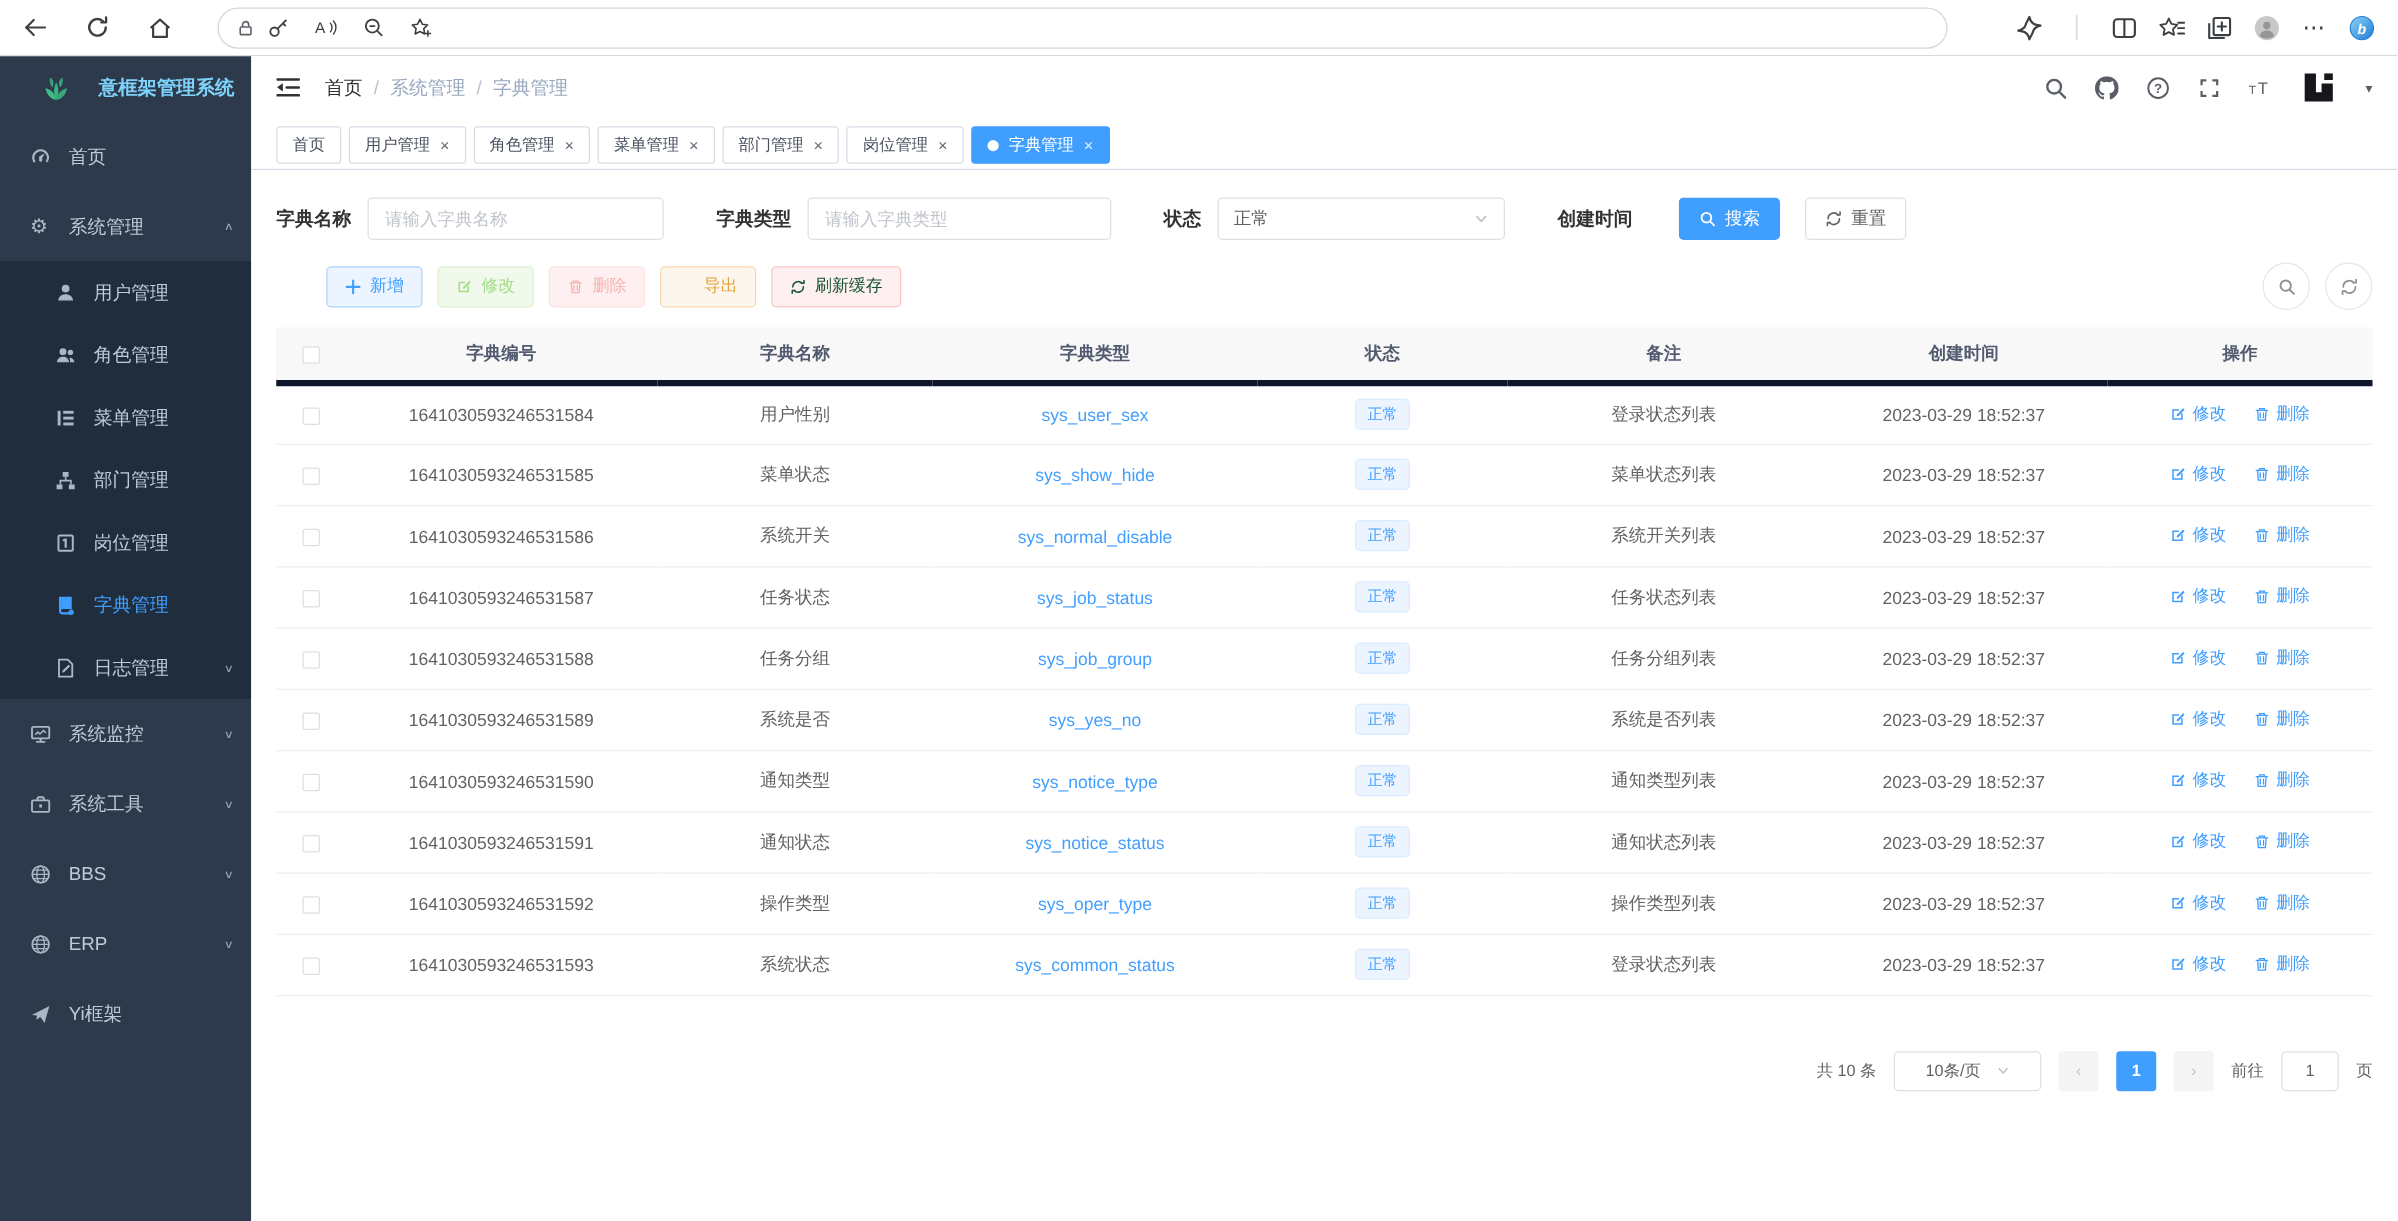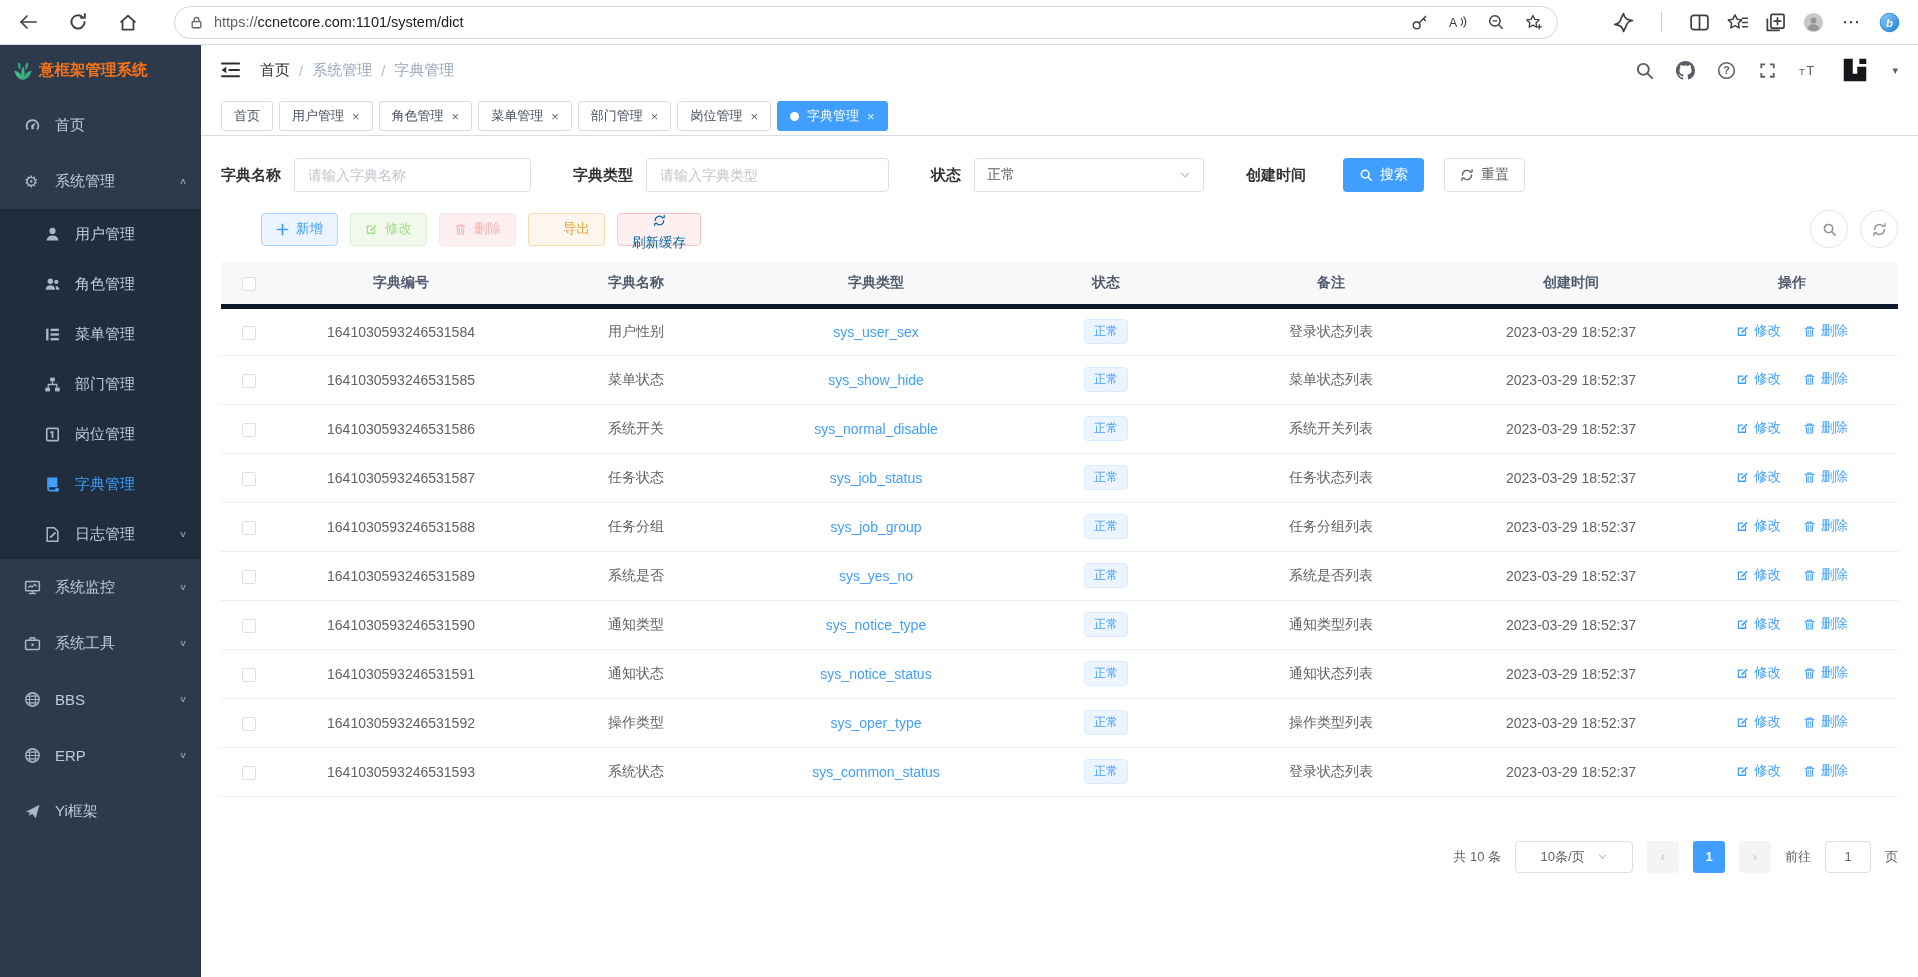--- a/index.html
+++ b/index.html
@@ -26,22 +26,22 @@
   .chrome-right { margin-left:auto; display:flex; gap:17px; align-items:center; color:#3c4043; }
   .chrome-right > span { display:inline-flex; width:21px; height:21px; align-items:center;
     justify-content:center; cursor:pointer; }
   .chrome-right svg { width:100%; height:100%; }
   .vdiv { width:1px; height:20px; background:#cfcfcf; display:inline-block; }
   .more-glyph { font-size:18px; color:#3c4043; letter-spacing:1px; }
 
   
   .app { display:flex; height:932px; }
   .sidebar { width:201px; background:#2d3a4b; color:#bfcbd9; flex-shrink:0; overflow:hidden; }
-  .logo { height:50px; display:flex; align-items:center; gap:4px; padding-left:11px;
-    font-size:15.5px; font-weight:700; color:#f97316; }
+  .logo { height:50px; display:flex; align-items:center; gap:22px; padding-left:33px;
+    font-size:15.5px; font-weight:700; color:#7dd3fc; }
   .logo .leaf { width:24px; height:24px; }
   .menu { margin-top:2px; font-size:15px; }
   .mi { height:56px; display:flex; align-items:center; padding:0 14px 0 24px;
     cursor:pointer; white-space:nowrap; }
   .mi.sub { height:50px; padding-left:44px; background:#1f2d3d; }
   .mi-icon { width:17px; height:17px; margin-right:14px; display:inline-flex; color:#aab8c5; }
   .mi-icon svg { width:100%; height:100%; }
   .mi-icon .uglyph { font-size:16px; line-height:17px; }
   .mi.active { color:#409eff; }
   .mi.active .mi-icon { color:#409eff; }
@@ -99,21 +99,21 @@
 
   .toolbar { display:flex; align-items:center; margin-bottom:14px;margin-left:40px; }
   .tbtn { height:33px; padding:0 14px; border-radius:4px; font-size:13.5px; display:inline-flex;
     align-items:center; gap:7px; margin-right:12px; border:1px solid; cursor:pointer; background:#fff; }
   .tbtn .bicon { width:13px; height:13px; display:inline-flex; }
   .tbtn .bicon svg { width:100%; height:100%; }
   .tbtn.add    { background:#ecf5ff; border-color:#a9d5ff; color:#409eff; }
   .tbtn.edit   { background:#f0f9eb; border-color:#dcf0cf; color:#a4dd87; }
   .tbtn.del    { background:#fef0f0; border-color:#fde2e2; color:#f7b3b3; }
   .tbtn.export { background:#fdf6ec; border-color:#f5dab1; color:#e6a23c; }
-  .tbtn.cache  { background:#fef0f0; border-color:#fbc4c4; color:#0369a1;flex-direction:column; }
+  .tbtn.cache  { background:#fef0f0; border-color:#fbc4c4; color:#14532d; }
   .tool-right { margin-left:auto; display:flex; gap:12px; }
   .circle-btn { width:38px; height:38px; border-radius:50%; border:1px solid #e3e6eb;
     display:flex; align-items:center; justify-content:center; color:#8f9399; background:#fff;
     cursor:pointer; }
   .circle-btn svg { width:15px; height:15px; }
 
   table { width:100%; border-collapse:collapse; table-layout:fixed; }
   thead th { background:#f8f8f9; height:44px; font-size:14px; color:#515a6e; font-weight:700;
     text-align:center; border-bottom:5px solid #0f172a; }
   tbody td { height:49px; text-align:center; font-size:14px; color:#606266;
@@ -165,21 +165,20 @@
         </svg>
       </span>
     </div>
   <div class="pill" data-name="address-bar">
     <span class="licon" data-name="lock-icon">
         <svg viewBox="0 0 16 16" fill="none" stroke="currentColor" stroke-width="1.4">
           <rect x="3.4" y="7" width="9.2" height="6.6" rx="1"></rect>
           <path d="M5.4 7V5.1a2.6 2.6 0 0 1 5.2 0V7"></path>
         </svg>
       </span>
-    <span class="url" data-name="url-text"><span class="dim">https://</span><span>ccnetcore.com</span><span>:1101/system/dict</span></span>
     <span class="pill-icons" data-name="address-bar-icons">
 
     <span data-name="password-key-icon">
           <svg viewBox="0 0 16 16" fill="none" stroke="currentColor" stroke-width="1.3">
             <circle cx="5" cy="11" r="3"></circle>
             <path d="M7.4 8.6l6-6M11 5l2 2"></path>
           </svg>
         </span>
         <span data-name="read-aloud-icon">
           <svg viewBox="0 0 19 16">

